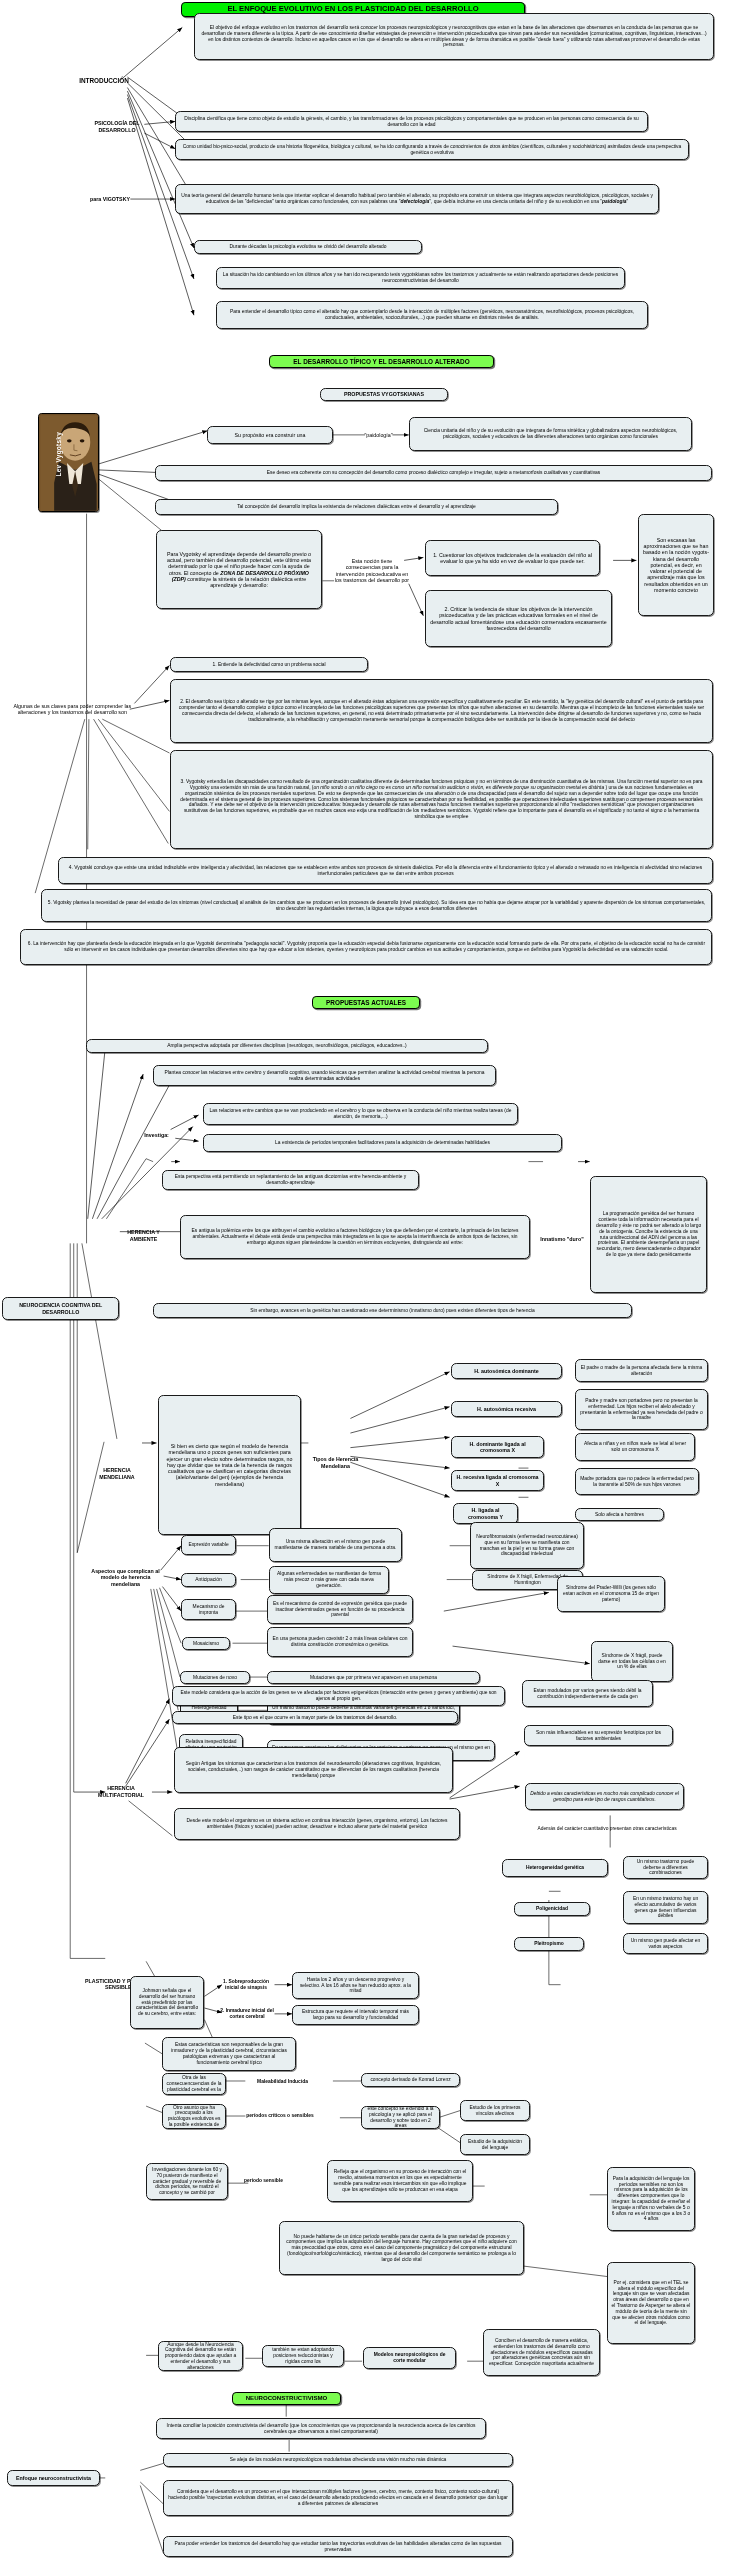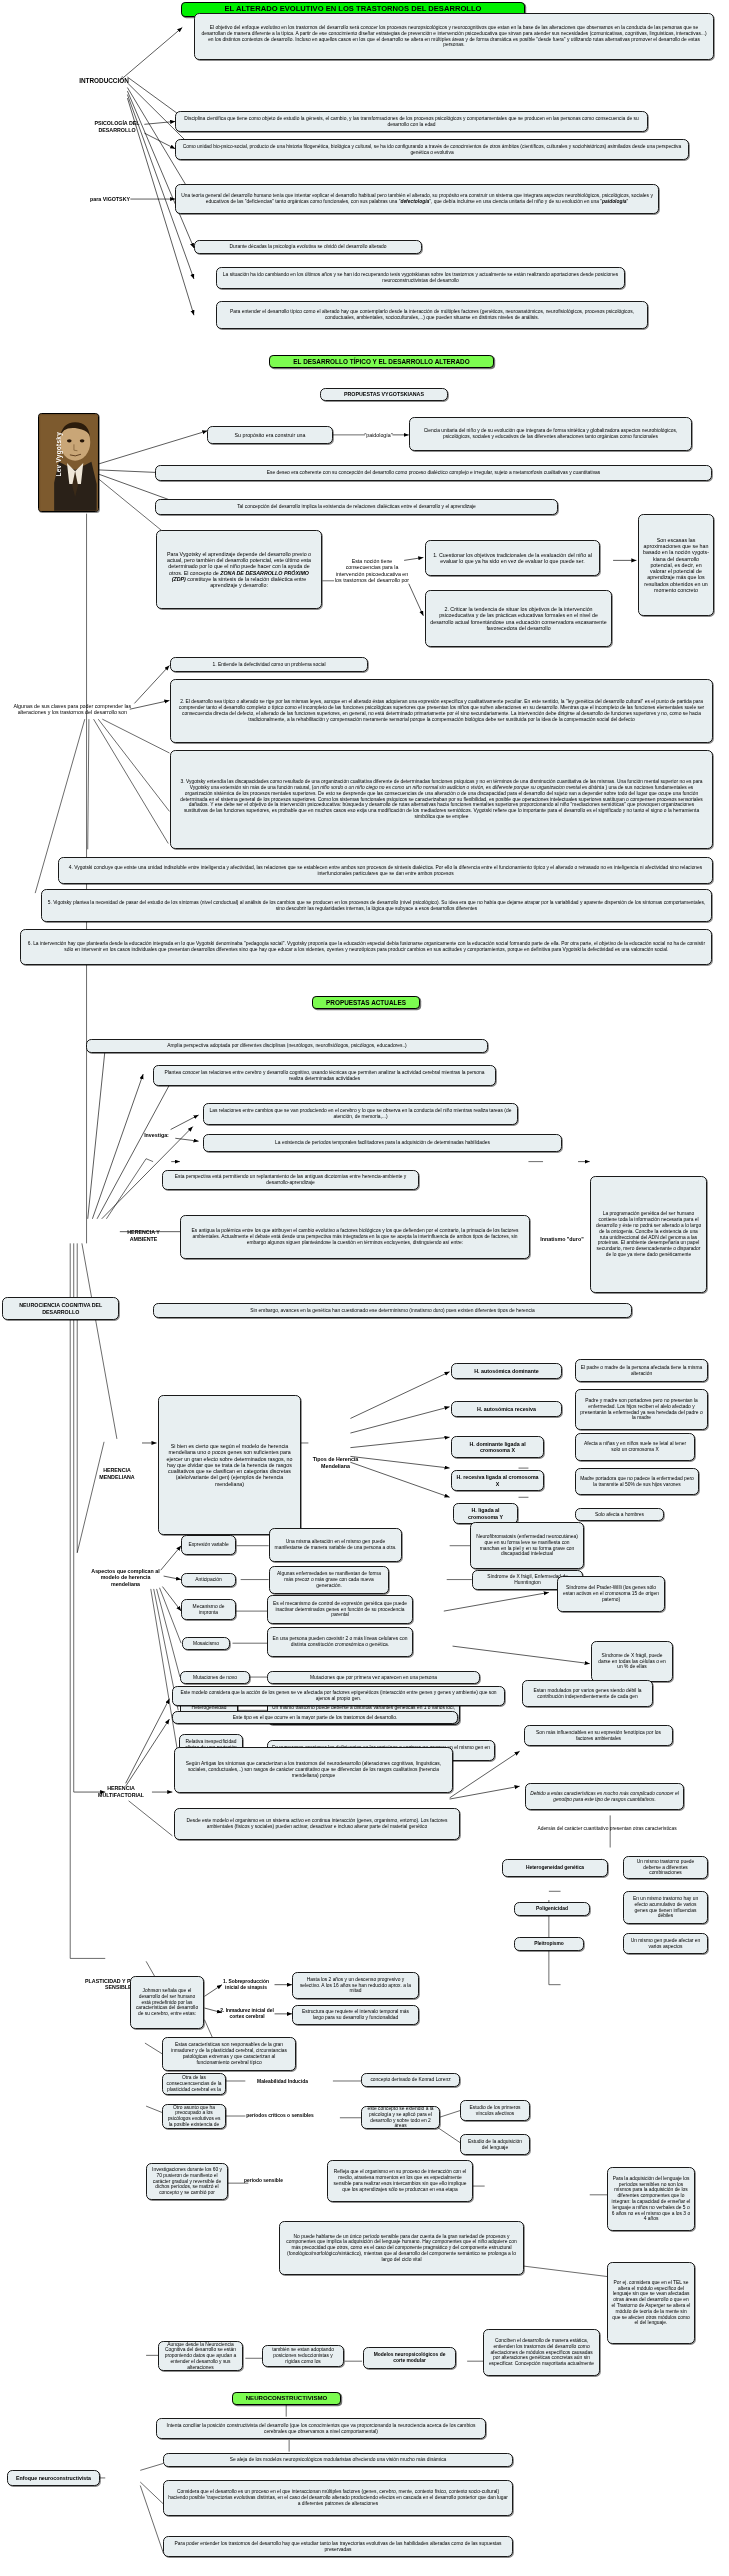--- a/index.html
+++ b/index.html
@@ -206,21 +206,21 @@
     <path d="M490,4115 L490,4140" stroke-width="1"></path>
     <path d="M495,4180 L495,4200" stroke-width="1"></path>
     <path d="M130,4245 L180,4245" stroke-width="1"></path>
     <path d="M240,4232 L280,4220" stroke-width="1"></path>
     <path d="M240,4252 L280,4290" stroke-width="1"></path>
     <path d="M240,4258 L280,4375" stroke-width="1"></path>
   </g>
 </svg>
 
 <div class="node banner xl" style="left:181px; top:1.8px; width:344px; height:15px; font-size:7.6px;">
-  <span>EL ALTERADO EVOLUTIVO EN LOS TRASTORNOS DEL DESARROLLO</span>
+  <span>EL ENFOQUE EVOLUTIVO EN LOS PLASTICIDAD DEL DESARROLLO</span>
 </div>
 
 <div class="node label b lg" style="left:76px; top:75px; width:56px; height:11.7px;">
   <span>INTRODUCCIÓN</span>
 </div>
 
 <div class="node box tiny" style="left:194px; top:13px; width:520px; height:47px;">
   <span>El objetivo del enfoque evolutivo en los trastornos del desarrollo será conocer los procesos neuropsicológicos y neurocognitivos que estan en la base de las alteraciones que observamos en la conducta de las personas que se desarrollan de manera diferente a la típica. A partir de ese conocimiento diseñar estrategias de prevención e intervención psicoeducativa que sirvan para atender sus necesidades (comunicativas, cognitivas, linguisticas, interactivas...) en los distintos contextos de desarrollo. Incluso en aquellos casos en los que el desarrollo se altera en múltiples áreas y de forma dramática es posible "desde fuera" y utilizando rutas alternativas promover el desarrollo de estas personas.</span>
 </div>
 

